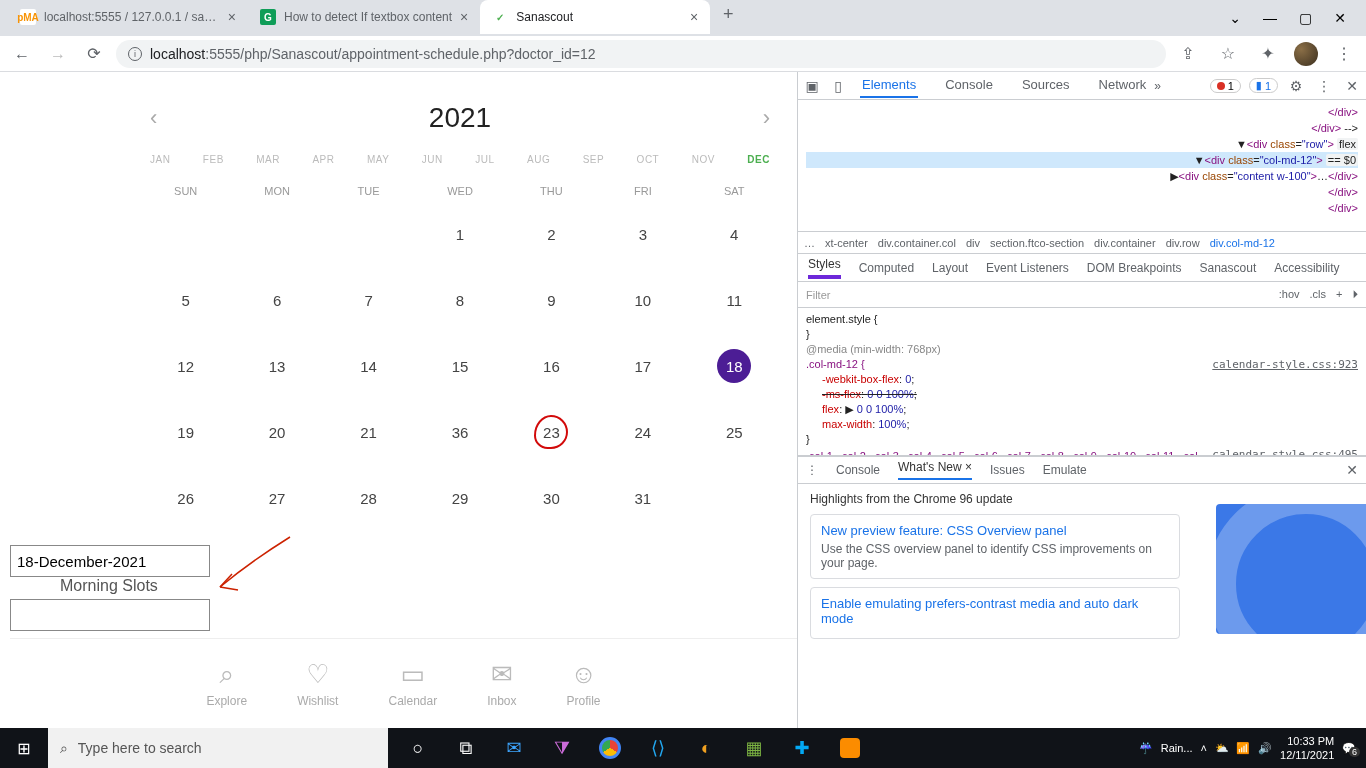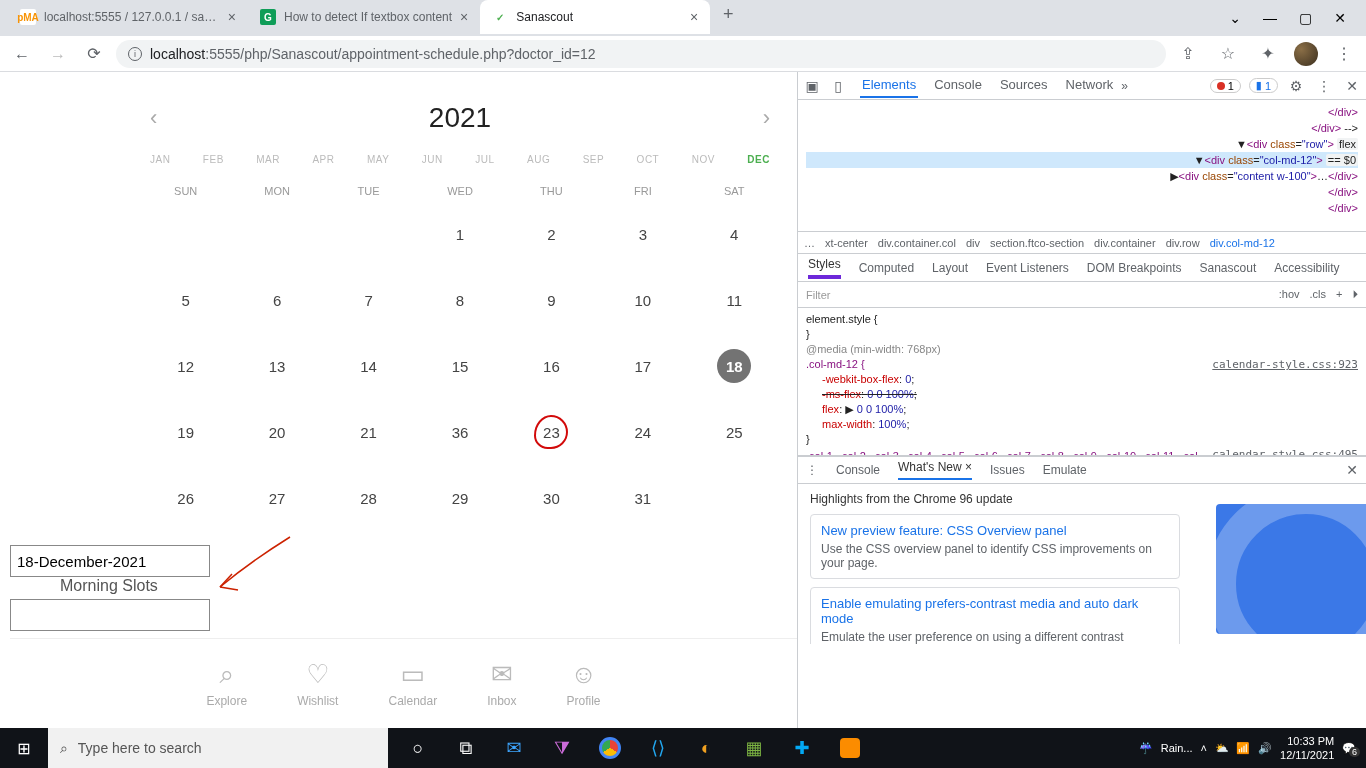--- a/index.html
+++ b/index.html
@@ -33,40 +33,40 @@
 .cal-nav { color: #aaa; font-size: 22px; }
 .cal-year { font-size: 28px; color: #222; font-weight: 400; }
 .months { display: flex; justify-content: space-between; padding: 0 10px 20px; }
 .month { font-size: 10px; color: #bbb; letter-spacing: 0.5px; }
 .month.current { color: #4caf50; font-weight: 600; text-align: right; }
 .weekdays { display: grid; grid-template-columns: repeat(7, 1fr); text-align: center; padding-bottom: 20px; }
 .weekday { font-size: 11px; color: #999; font-weight: 500; }
 .days { display: grid; grid-template-columns: repeat(7, 1fr); row-gap: 32px; text-align: center; }
 .day { font-size: 15px; color: #444; position: relative; }
 .day-num { display: inline-flex; width: 34px; height: 34px; align-items: center; justify-content: center; border-radius: 50%; }
-.day.selected .day-num { background: #737373; color: #fff; font-weight: 700; }
+.day.selected .day-num { background: #4c1d95; color: #fff; font-weight: 400; }
 .day.circled .day-num { border: 2px solid #d20a0a; border-radius: 50% 50% 50% 40% / 60% 50% 50% 40%; }
 
 
 .input-box { margin-top: 30px; width: 200px; height: 32px; border: 1px solid #888; display: flex; align-items: center; padding: 0 6px; font-size: 15px; }
 .slots-label { margin-left: 50px; font-size: 16px; color: #555; }
 .slots-box { width: 200px; height: 32px; border: 1px solid #888; margin-top: 4px; }
 
 
 .arrow-svg { position: absolute; left: 210px; top: 460px; pointer-events: none; }
 
 
 .bottom-nav { position: absolute; bottom: 0; left: 10px; right: 0; height: 90px; border-top: 1px solid #eee; display: flex; justify-content: center; gap: 50px; align-items: center; }
 .bn-item { display: flex; flex-direction: column; align-items: center; gap: 4px; color: #aaa; font-size: 12px; }
 .bn-icon { font-size: 26px; color: #bbb; }
 
 
 .dt-topbar { height: 28px; border-bottom: 1px solid #cacdd1; display: flex; align-items: center; padding: 0 4px; gap: 6px; }
 .dt-ico { width: 20px; height: 20px; display: flex; align-items: center; justify-content: center; color: #5f6368; font-size: 14px; }
-.dt-tabs { display: flex; gap: 14px; margin-left: 6px; }
+.dt-tabs { display: flex; gap: 25px; margin-left: 6px; }
 .dt-tab { font-size: 13px; color: #5f6368; padding: 4px 2px; }
 .dt-tab.active { color: #1a73e8; border-bottom: 2px solid #1a73e8; }
 .dt-badges { margin-left: auto; display: flex; gap: 8px; align-items: center; }
 .badge { border: 1px solid #ccc; border-radius: 8px; padding: 0 6px; font-size: 11px; display: flex; align-items: center; gap: 3px; }
 .dot-red { width: 8px; height: 8px; background: #d93025; border-radius: 50%; display: inline-block; }
 
 .dt-elements { height: 132px; overflow: hidden; padding: 4px 8px; font-family: Menlo, Consolas, monospace; font-size: 11px; line-height: 16px; color: #222; border-bottom: 1px solid #cacdd1; text-align: right; }
 .dt-elements .tag { color: #881280; }
 .dt-elements .attr { color: #994500; }
 .dt-elements .val { color: #1a1aa6; }
@@ -360,21 +360,20 @@
 
     <div class="dt-drawer">
       <div style="margin-bottom:4px">Highlights from the Chrome 96 update</div>
       <div id="dt-cards">
           <div class="dt-card">
             <div class="title">New preview feature: CSS Overview panel</div>
             <div class="desc">Use the CSS overview panel to identify CSS improvements on your page.</div>
           </div>
           <div class="dt-card">
             <div class="title">Enable emulating prefers-contrast media and auto dark mode</div>
-            <div class="desc">Emulate the user preference on using a different contrast</div>
           </div>
         </div>
       <div class="dt-logo"></div>
     </div>
   </div>
 </div>
 
 <div class="taskbar">
   <div class="task-start">⊞</div>
   <div class="task-search">

